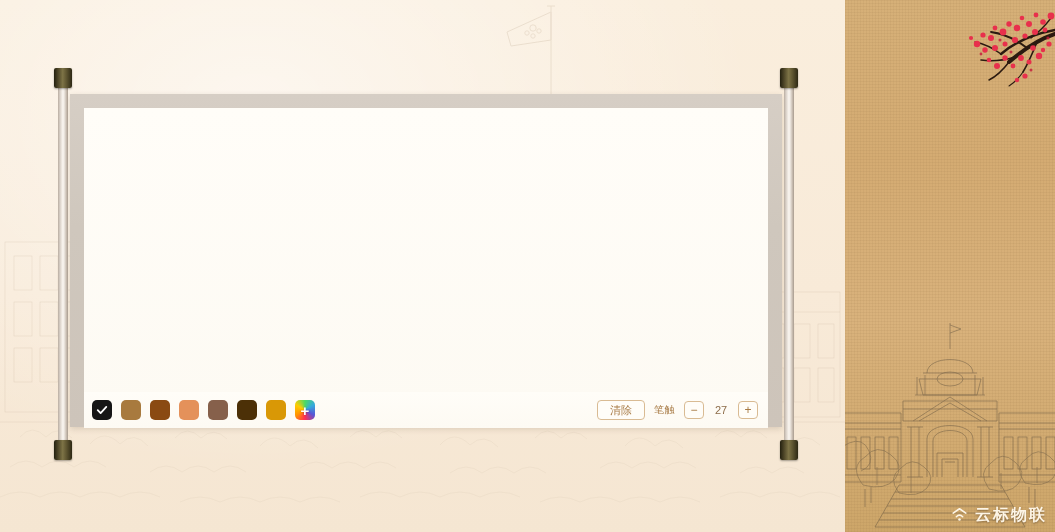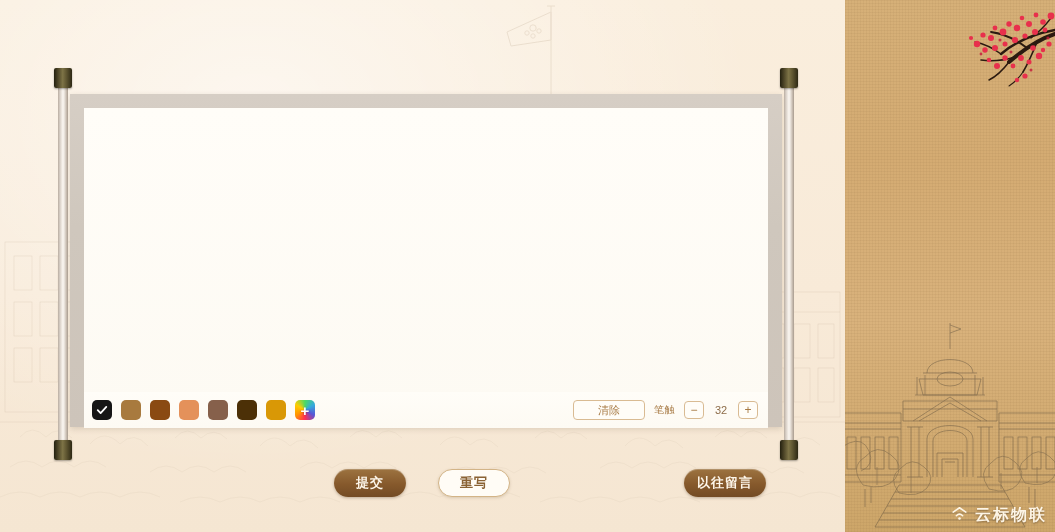--- a/index.html
+++ b/index.html
@@ -125,21 +125,21 @@
     margin-left: auto;
     display: flex; align-items: center; gap: 9px;
     padding-right: 2px;
   }
   .btn-clear {
     font-size: 11px;
     color: #a77a44;
     background: #fffdf8;
     border: 1px solid #d9bb93;
     border-radius: 4px;
-    padding: 3px 24px;
+    padding: 3px 12px;
     cursor: pointer;
     line-height: 1.1;
     font-family: "Liberation Sans", sans-serif;
   }
   .brush-label {
     font-size: 10px;
     color: #a77a44;
     letter-spacing: 0.5px;
   }
   .stepper-btn {
@@ -254,21 +254,21 @@
     width: 218px; height: 215px;
     opacity: 0.55;
     pointer-events: none;
   }
   .sidebar-building svg { width: 100%; height: 100%; display: block; }
 
   
   #watermark {
     position: absolute;
     right: 8px; bottom: 6px;
-    display: flex; align-items: flex-start; gap: 6px;
+    display: flex; align-items: center; gap: 6px;
     z-index: 8;
     margin-top: 36px;
   }
   #watermark .wm-text {
     color: #fdf5e6;
     font-size: 16px;
     font-weight: 700;
     letter-spacing: 2px;
     text-shadow: 0 1px 2px rgba(70,45,20,0.5);
   }
@@ -406,42 +406,37 @@
           <button class="swatch" style="background:#86604b"></button>
           <button class="swatch" style="background:#4c3007"></button>
           <button class="swatch" style="background:#d99806"></button>
           <button class="swatch rainbow"></button>
         </div>
 
         <div class="tool-right">
           <button class="btn-clear">清除</button>
           <span class="brush-label">笔触</span>
           <button class="stepper-btn">−</button>
-          <span class="brush-size">32</span>
+          <span class="brush-size">27</span>
           <button class="stepper-btn">+</button>
         </div>
       </div>
 
       <div class="rod left">
         <div class="rod-shaft"></div>
         <div class="rod-cap top"></div>
         <div class="rod-cap bot"></div>
       </div>
       <div class="rod right">
         <div class="rod-shaft"></div>
         <div class="rod-cap top"></div>
         <div class="rod-cap bot"></div>
       </div>
     </div>
 
-    <div id="action-bar">
-      <button id="btn-submit" class="act-btn filled">提交</button>
-      <button id="btn-rewrite" class="act-btn outline">重写</button>
-      <button id="btn-history" class="act-btn filled">以往留言</button>
-    </div>
   </div>
 
   <div id="sidebar">
 
     <div class="plum">
       <svg viewBox="0 0 150 95">
         <g stroke="#2b1a10" fill="none" stroke-linecap="round">
           <path d="M150 34 C132 40 118 50 104 62" stroke-width="4"></path>
           <path d="M150 30 C128 34 110 42 96 54" stroke-width="2.4"></path>
           <path d="M122 48 C112 40 100 34 86 32" stroke-width="1.9"></path>

